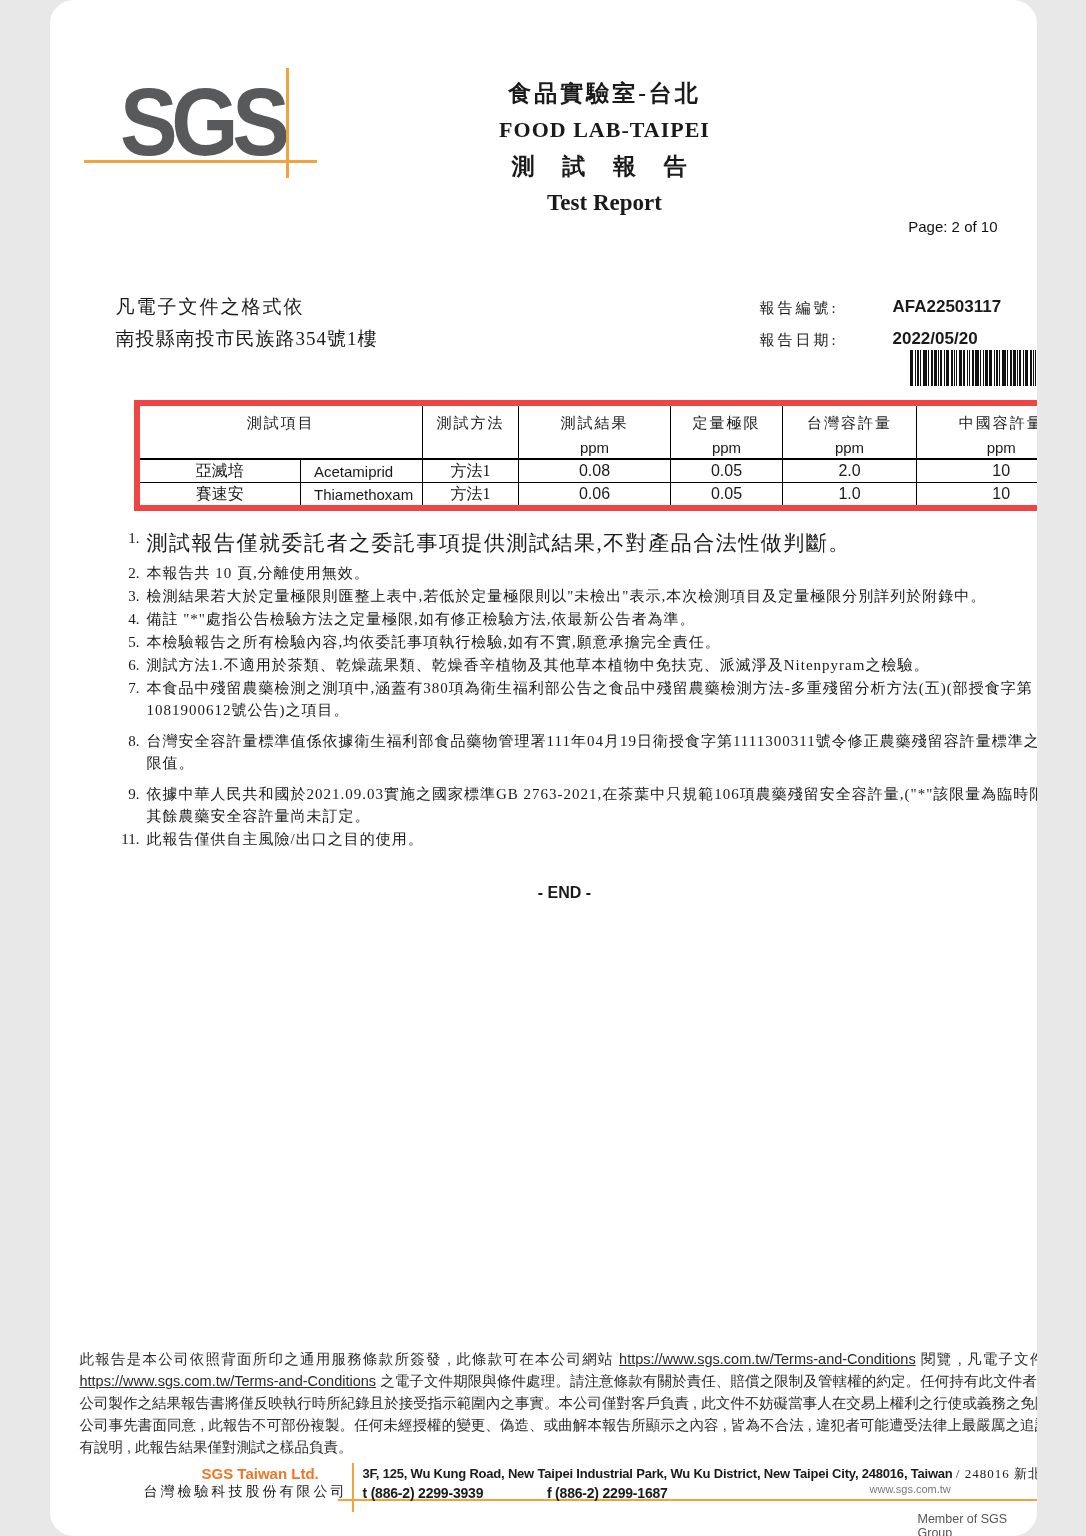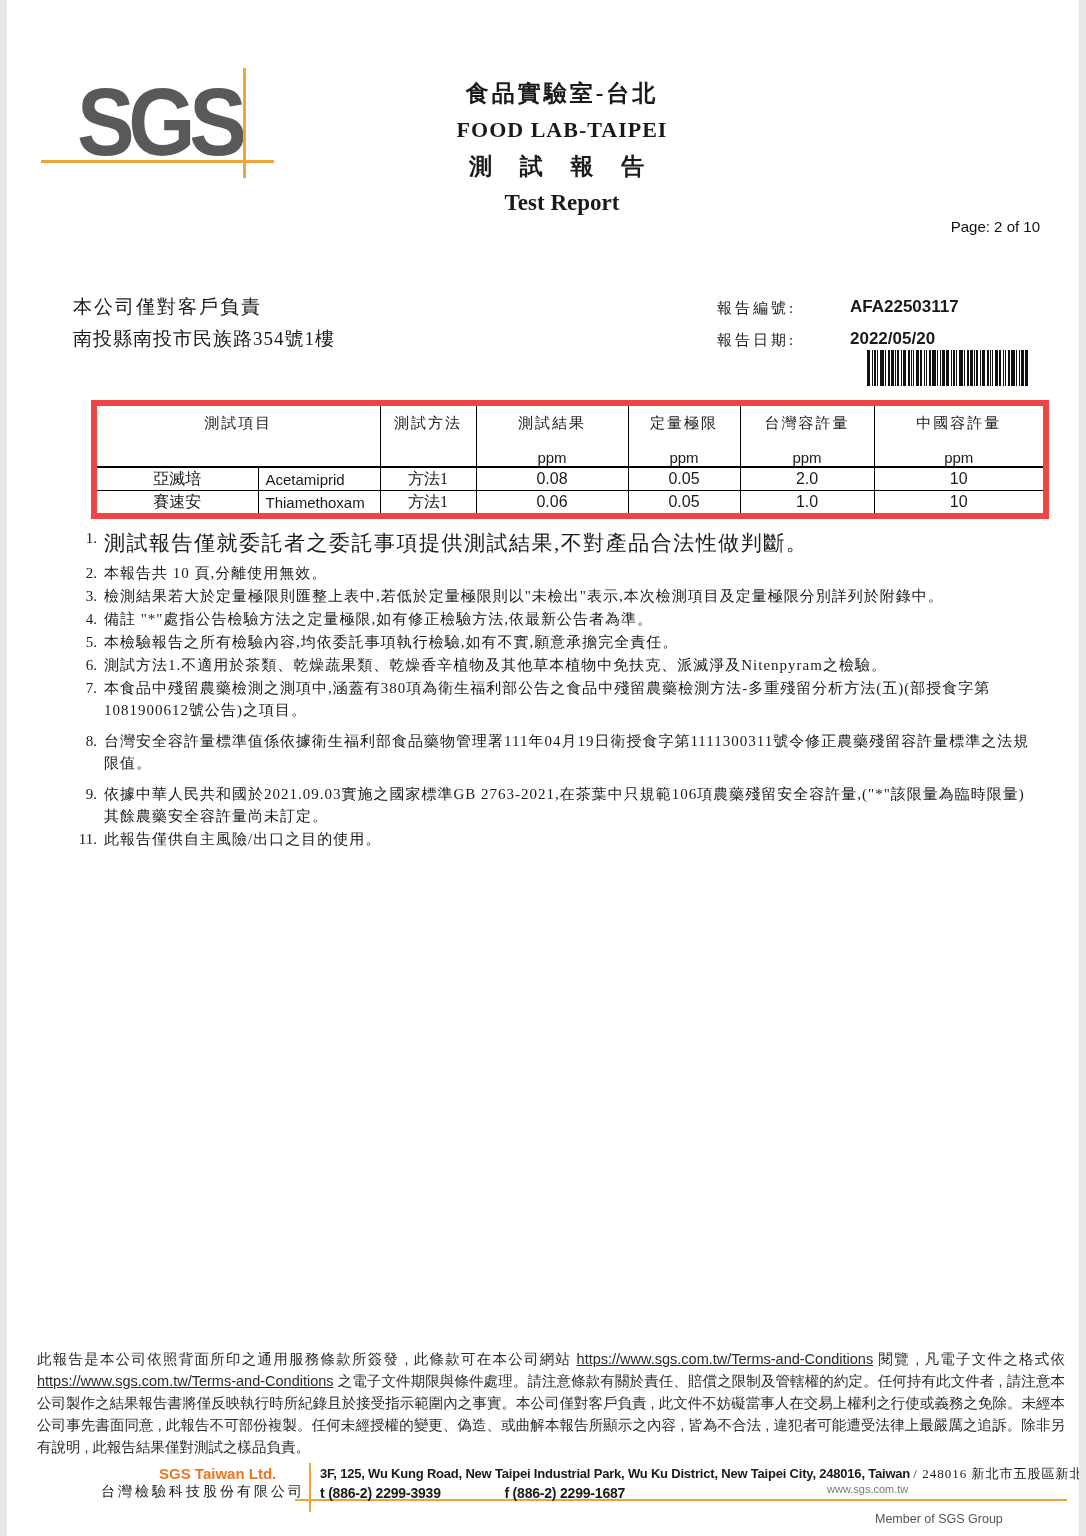--- a/index.html
+++ b/index.html
@@ -1,20 +1,21 @@
 <!DOCTYPE html>
 <html><head>
 <meta charset="utf-8">
 <style>
   html,body { margin:0; padding:0; background:#e8e8e8; }
   .page {
-    position:relative; width:1072px; height:1536px; margin:0 auto;
+    position:relative; width:987px; height:1536px; margin:0 auto;
     background:#ffffff; overflow:hidden;
     font-family:"Liberation Serif","DejaVu Serif",serif;
     color:#1a1a1a;
+    border-radius:24px;
     --orange-line:#F2A33C; --orange-text:#EE7623; --logo-gray:#58595B;
   }
   .abs { position:absolute; }
 
   
   .logo-text { left:70px; top:74px; font-family:"Liberation Sans","DejaVu Sans",sans-serif;
     font-weight:bold; font-size:96px; line-height:1; letter-spacing:-7px;
     color:var(--logo-gray); transform:scaleX(0.90); transform-origin:left top; }
   .logo-vline { left:236px; top:68px; width:3px; height:110px; background:var(--orange-line); }
   .logo-hline { left:34px; top:160px; width:233px; height:3px; background:var(--orange-line); }
@@ -38,23 +39,23 @@
   .m-dt-l { left:710px; top:331px; } .m-dt-v { left:843px; top:329px; }
   .barcode { left:860px; top:350px; }
 
   
   .results { left:84px; top:400px; border-collapse:collapse; table-layout:fixed;
     width:952px; border:6px solid #ef4444; }
   .results th, .results td { border:1px solid #000; padding:0; text-align:center; }
   .results tr.hd th { border-bottom:2px solid #000; vertical-align:top; padding-top:8px;
     font-weight:normal; font-size:15px; letter-spacing:2px; height:44px; }
   .results .ppm { font-family:"Liberation Sans","DejaVu Sans",sans-serif; font-size:15px;
-    letter-spacing:0; margin-top:16px; }
+    letter-spacing:0; margin-top:6px; }
   .results td { height:22px; font-size:16px; }
-  .results td.en { text-align:left; padding-left:7px;
+  .results td.en { text-align:left; padding-left:13px;
     font-family:"Liberation Sans","DejaVu Sans",sans-serif; font-size:15px; }
   .results td.num { font-family:"Liberation Sans","DejaVu Sans",sans-serif; }
 
   
   .notes { left:56px; top:526px; width:1004px; }
   .notes-label { font-size:15px; letter-spacing:2px; margin-bottom:6px; }
   .note { display:flex; align-items:flex-start; line-height:22px; margin-bottom:1px; }
   .note .num { flex:0 0 34px; text-align:right; padding-right:7px;
     font-family:"Liberation Serif","DejaVu Serif",serif; font-size:15px; }
   .note .txt { flex:1 1 auto; max-width:935px; font-size:15px; letter-spacing:1px; }
@@ -98,21 +99,21 @@
   <div class="abs logo-hline"></div>
 
   <div class="abs head-center">
     <div class="t-zh">食品實驗室-台北</div>
     <div class="t-en">FOOD LAB-TAIPEI</div>
     <div class="t-zh2">測 試 報 告</div>
     <div class="t-en2">Test Report</div>
   </div>
   <div class="abs page-ind">Page: 2 of 10</div>
 
-  <div class="abs client-name">本公司僅對客戶負責</div>
+  <div class="abs client-name">凡電子文件之格式依</div>
   <div class="abs client-addr">南投縣南投市民族路354號1樓</div>
   <div class="abs meta-label m-no-l">報告編號:</div>
   <div class="abs meta-value m-no-v">AFA22503117</div>
   <div class="abs meta-label m-dt-l">報告日期:</div>
   <div class="abs meta-value m-dt-v">2022/05/20</div>
 
   <div class="abs barcode">
     <svg width="162" height="36" aria-hidden="true">
       <path d="M0 18 H162" stroke="#111" stroke-width="36" stroke-dasharray="3 2 1 1 2 1 1 2 4 1 1 2 2 1 3 1 1 1 2 2 1 1 3 2 2 1 1 1 1 2 3 1 2 2 1 1 1 2 2 1 4 1 1 2 1 1 3 1"></path>
     </svg>
@@ -211,20 +212,21 @@
     <div class="note gap">
       <span class="num">9.</span>
       <span class="txt">依據中華人民共和國於2021.09.03實施之國家標準GB 2763-2021,在茶葉中只規範106項農藥殘留安全容許量,("*"該限量為臨時限量)其餘農藥安全容許量尚未訂定。</span>
     </div>
     <div class="note">
       <span class="num">11.</span>
       <span class="txt">此報告僅供自主風險/出口之目的使用。</span>
     </div>
   </div>
 
+  <div class="abs end-marker">- END -</div>
 
   <div class="abs legal"><span>此報告是本公司依照背面所印之通用服務條款所簽發 , 此條款可在本公司網站 </span><a href="#">https://www.sgs.com.tw/Terms-and-Conditions</a><span> 閱覽 , 凡電子文件之格式依 </span><a href="#">https://www.sgs.com.tw/Terms-and-Conditions</a><span> 之電子文件期限與條件處理。請注意條款有關於責任、賠償之限制及管轄權的約定。任何持有此文件者 , 請注意本公司製作之結果報告書將僅反映執行時所紀錄且於接受指示範圍內之事實。本公司僅對客戶負責 , 此文件不妨礙當事人在交易上權利之行使或義務之免除。未經本公司事先書面同意 , 此報告不可部份複製。任何未經授權的變更、偽造、或曲解本報告所顯示之內容 , 皆為不合法 , 違犯者可能遭受法律上最嚴厲之追訴。除非另有說明 , 此報告結果僅對測試之樣品負責。</span></div>
 
   <div class="abs f-brand-en">SGS Taiwan Ltd.</div>
   <div class="abs f-brand-zh">台灣檢驗科技股份有限公司</div>
   <div class="abs f-vline"></div>
   <div class="abs f-hline"></div>
   <div class="abs f-line1">
     <span class="en">3F, 125, Wu Kung Road, New Taipei Industrial Park, Wu Ku District, New Taipei City, 248016, Taiwan</span>
     <span class="zh">/ 248016 新北市五股區新北產業園區五工路 125 號 3 樓</span>

